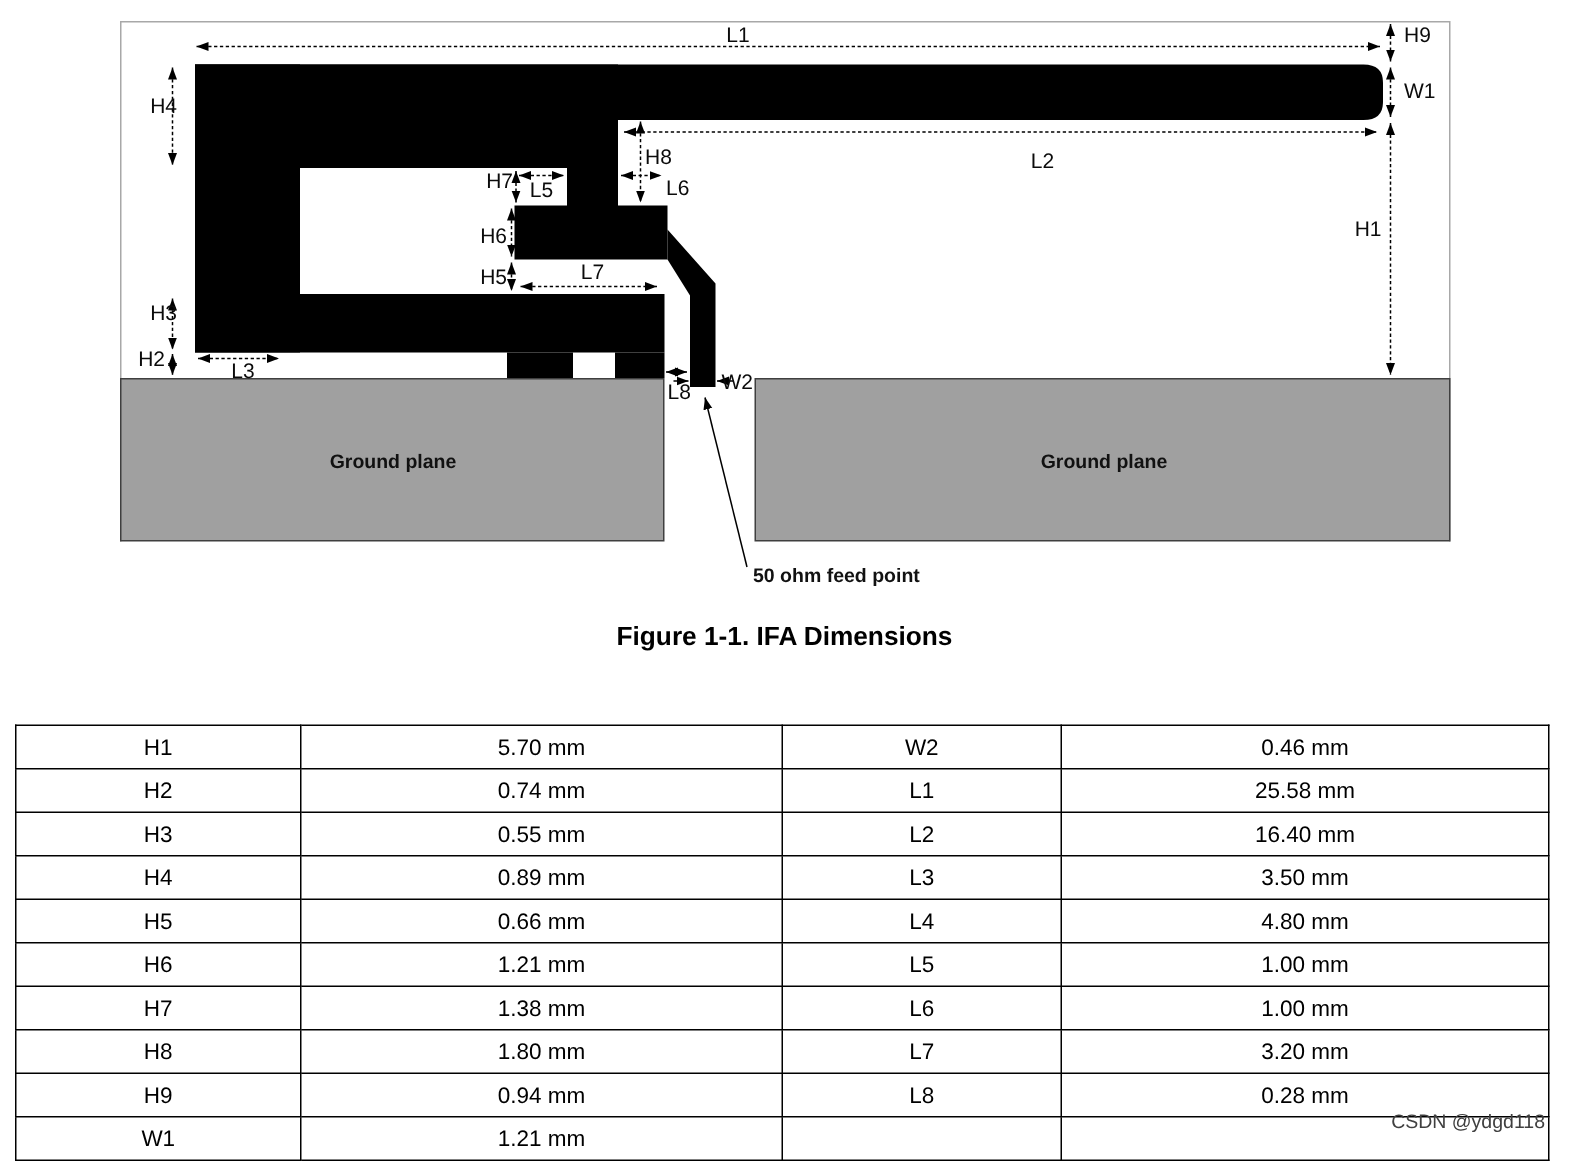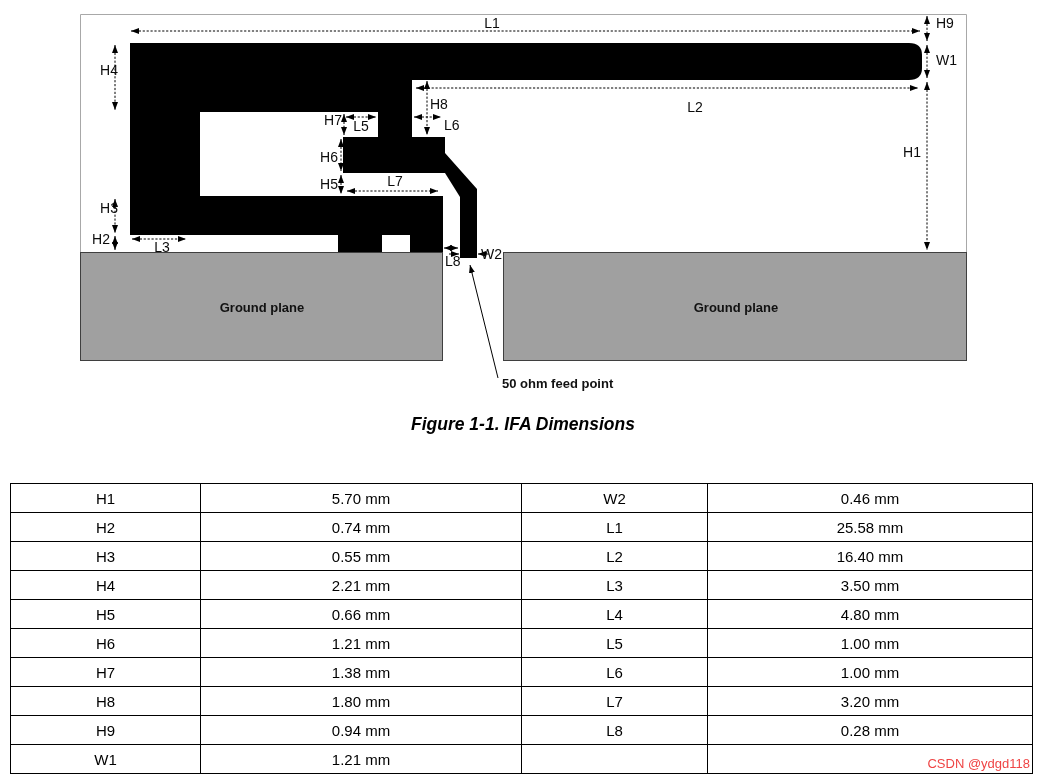--- a/index.html
+++ b/index.html
@@ -7,34 +7,34 @@
     position:relative;width:1046px;height:782px;background:#fff;overflow:hidden;
     font-family:"Liberation Sans",sans-serif;color:#000;
   }
   svg text{font-family:"Liberation Sans",sans-serif;}
   .dimlbl{font-size:14px;fill:#0b0b0b;}
   .boldlbl{font-size:13px;font-weight:bold;fill:#111;}
   .dim{stroke:#000;stroke-width:1;fill:none;stroke-dasharray:2.2 1.7;}
   .dims{stroke:#000;stroke-width:1;fill:none;}
   .caption{
     position:absolute;left:0;width:1046px;text-align:center;
-    font-weight:bold;font-size:17.5px;color:#000;font-style:italic;
+    font-weight:bold;font-size:17.5px;color:#000;
   }
   .figcap{top:414px;}
   .tabcap{top:459px;}
   table.dims-table{
     position:absolute;left:10px;top:483px;width:1022px;height:291px;
     border-collapse:collapse;table-layout:fixed;
   }
   table.dims-table td{
     border:1.5px solid #000;text-align:center;vertical-align:middle;
     font-size:15px;padding:0;height:27px;color:#000;
   }
   .watermark{
-    position:absolute;right:16px;top:756px;font-size:13px;color:#ef4444;
+    position:absolute;right:16px;top:740px;font-size:13px;color:#404040;
   }
 </style>
 </head>
 <body>
 
 <div class="page">
 
   <svg width="1046" height="410" viewBox="0 0 1046 410" style="position:absolute;left:0;top:0;">
     <defs>
       <marker id="ah" viewBox="0 0 8 8" refX="8" refY="4" markerWidth="8" markerHeight="8" markerUnits="userSpaceOnUse" orient="auto-start-reverse">
@@ -127,21 +127,21 @@
         <td>25.58 mm</td>
       </tr>
       <tr>
         <td>H3</td>
         <td>0.55 mm</td>
         <td>L2</td>
         <td>16.40 mm</td>
       </tr>
       <tr>
         <td>H4</td>
-        <td>2.21 mm</td>
+        <td>0.89 mm</td>
         <td>L3</td>
         <td>3.50 mm</td>
       </tr>
       <tr>
         <td>H5</td>
         <td>0.66 mm</td>
         <td>L4</td>
         <td>4.80 mm</td>
       </tr>
       <tr>

